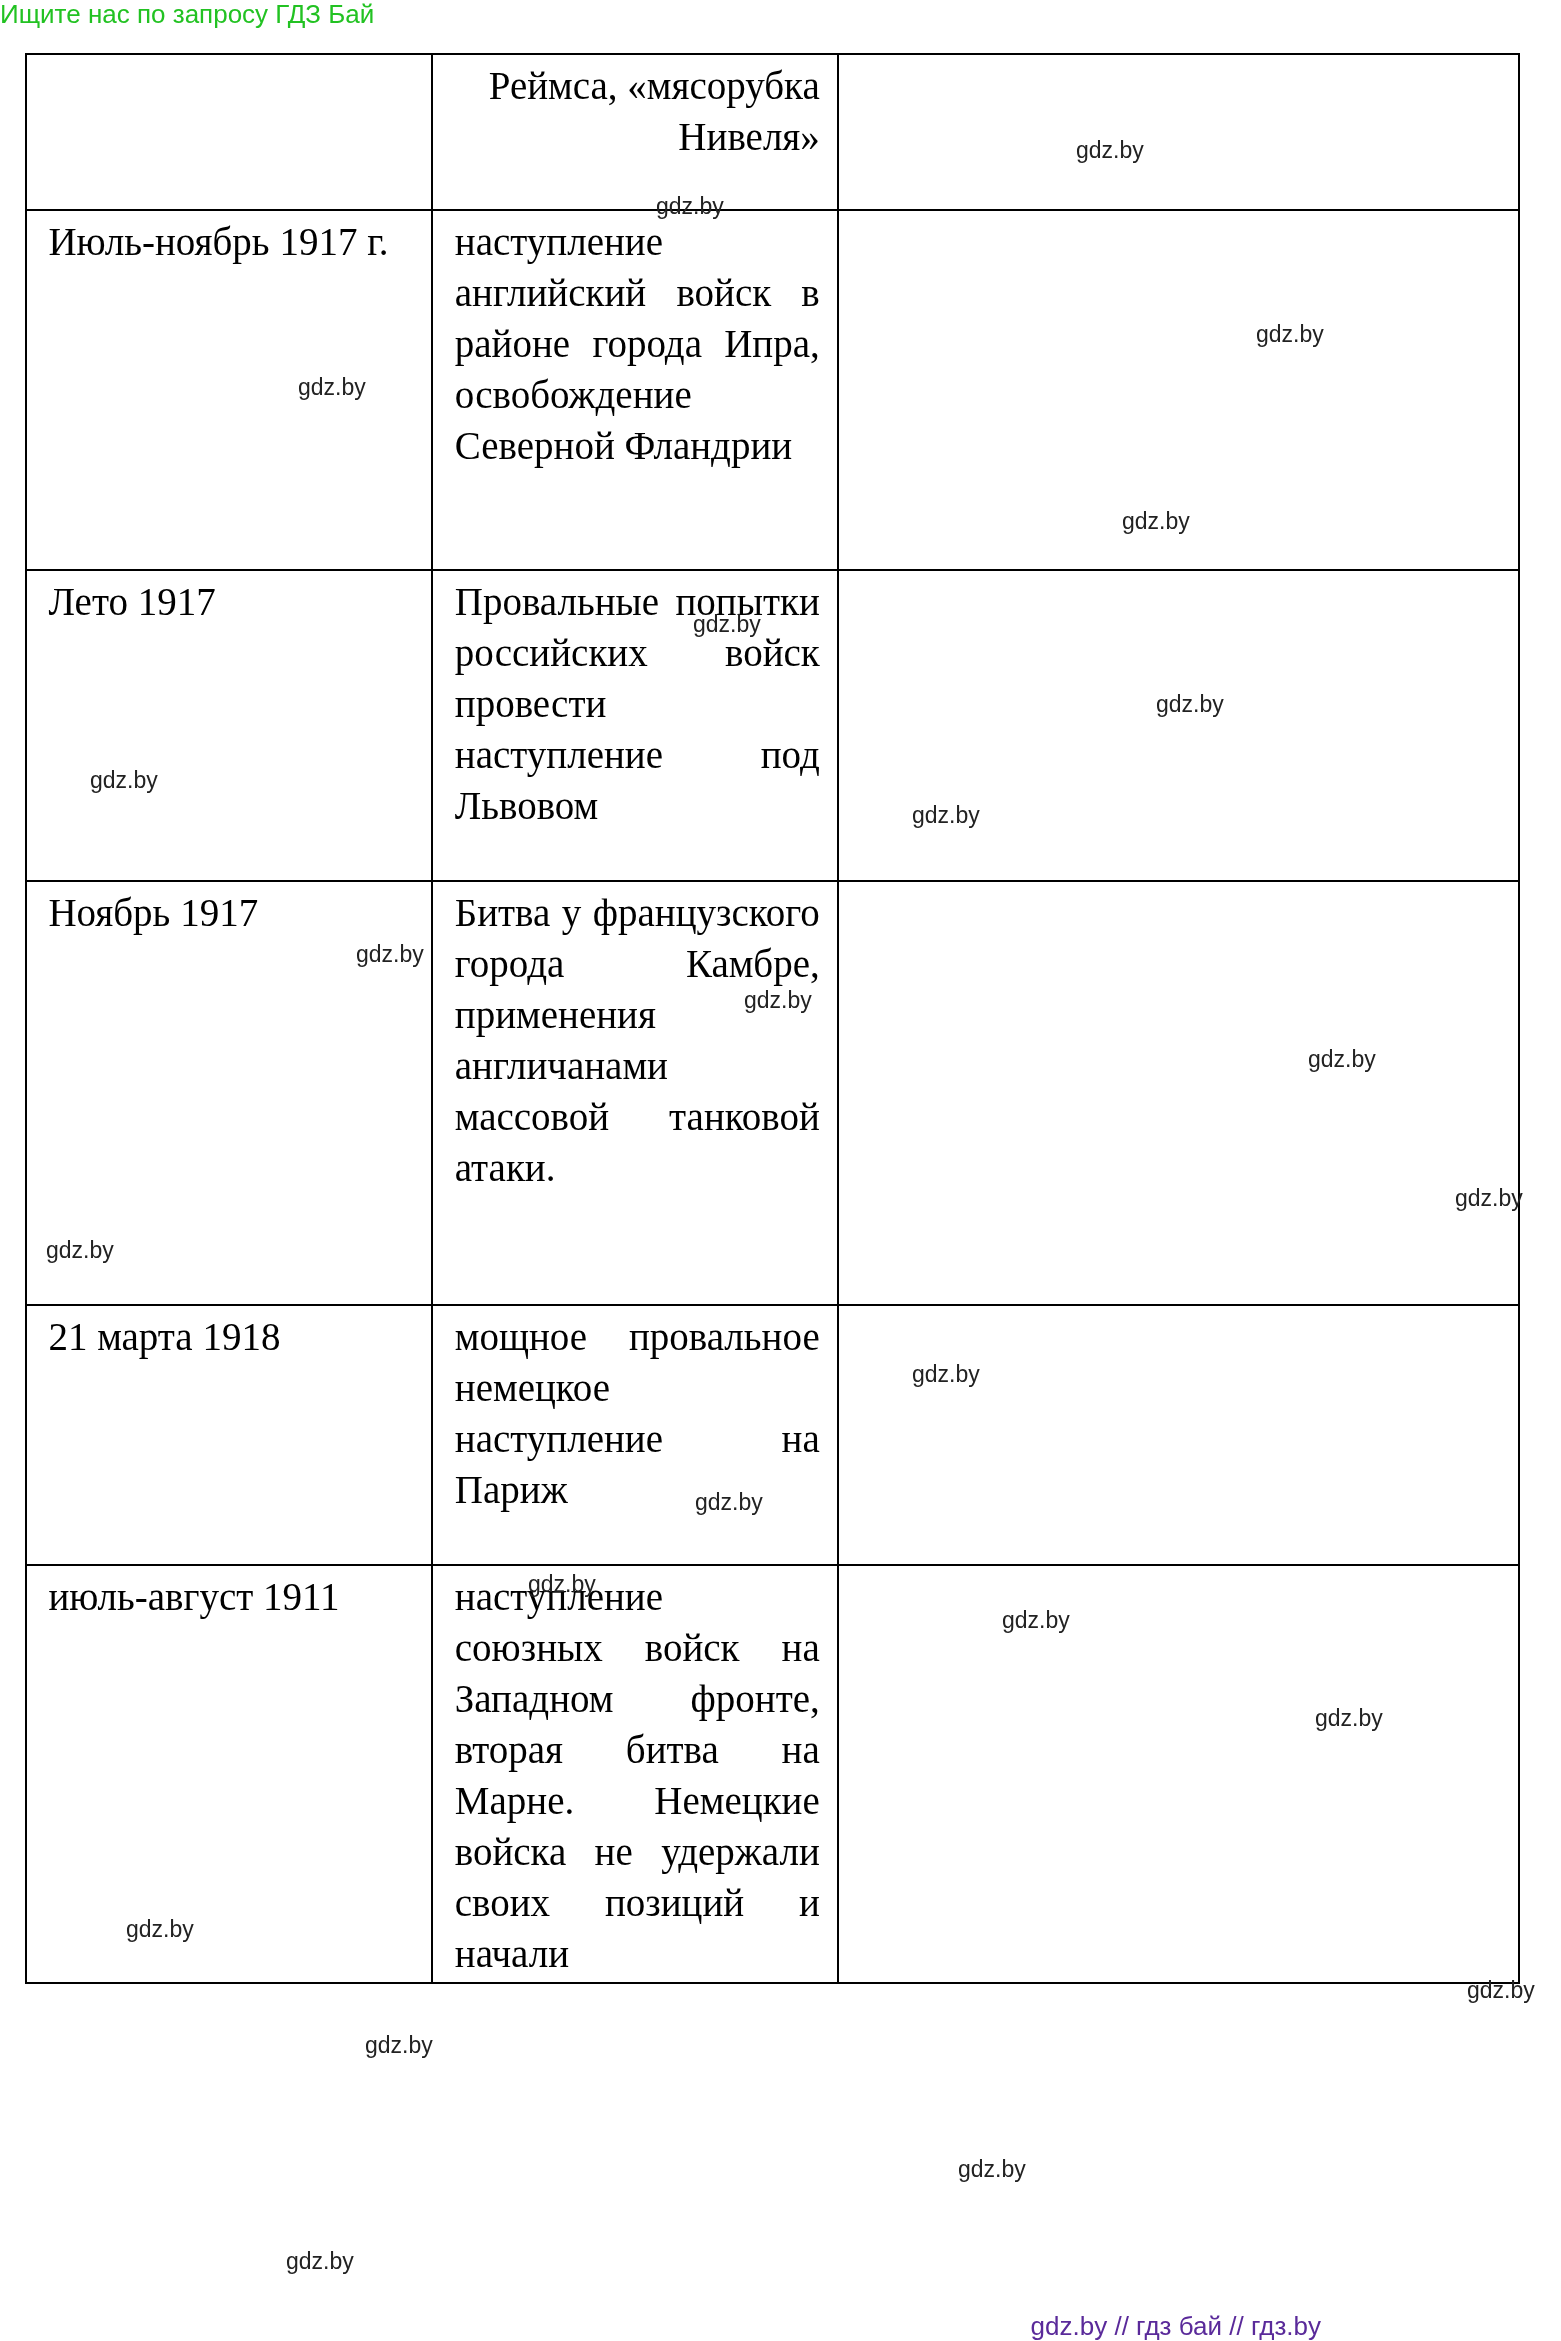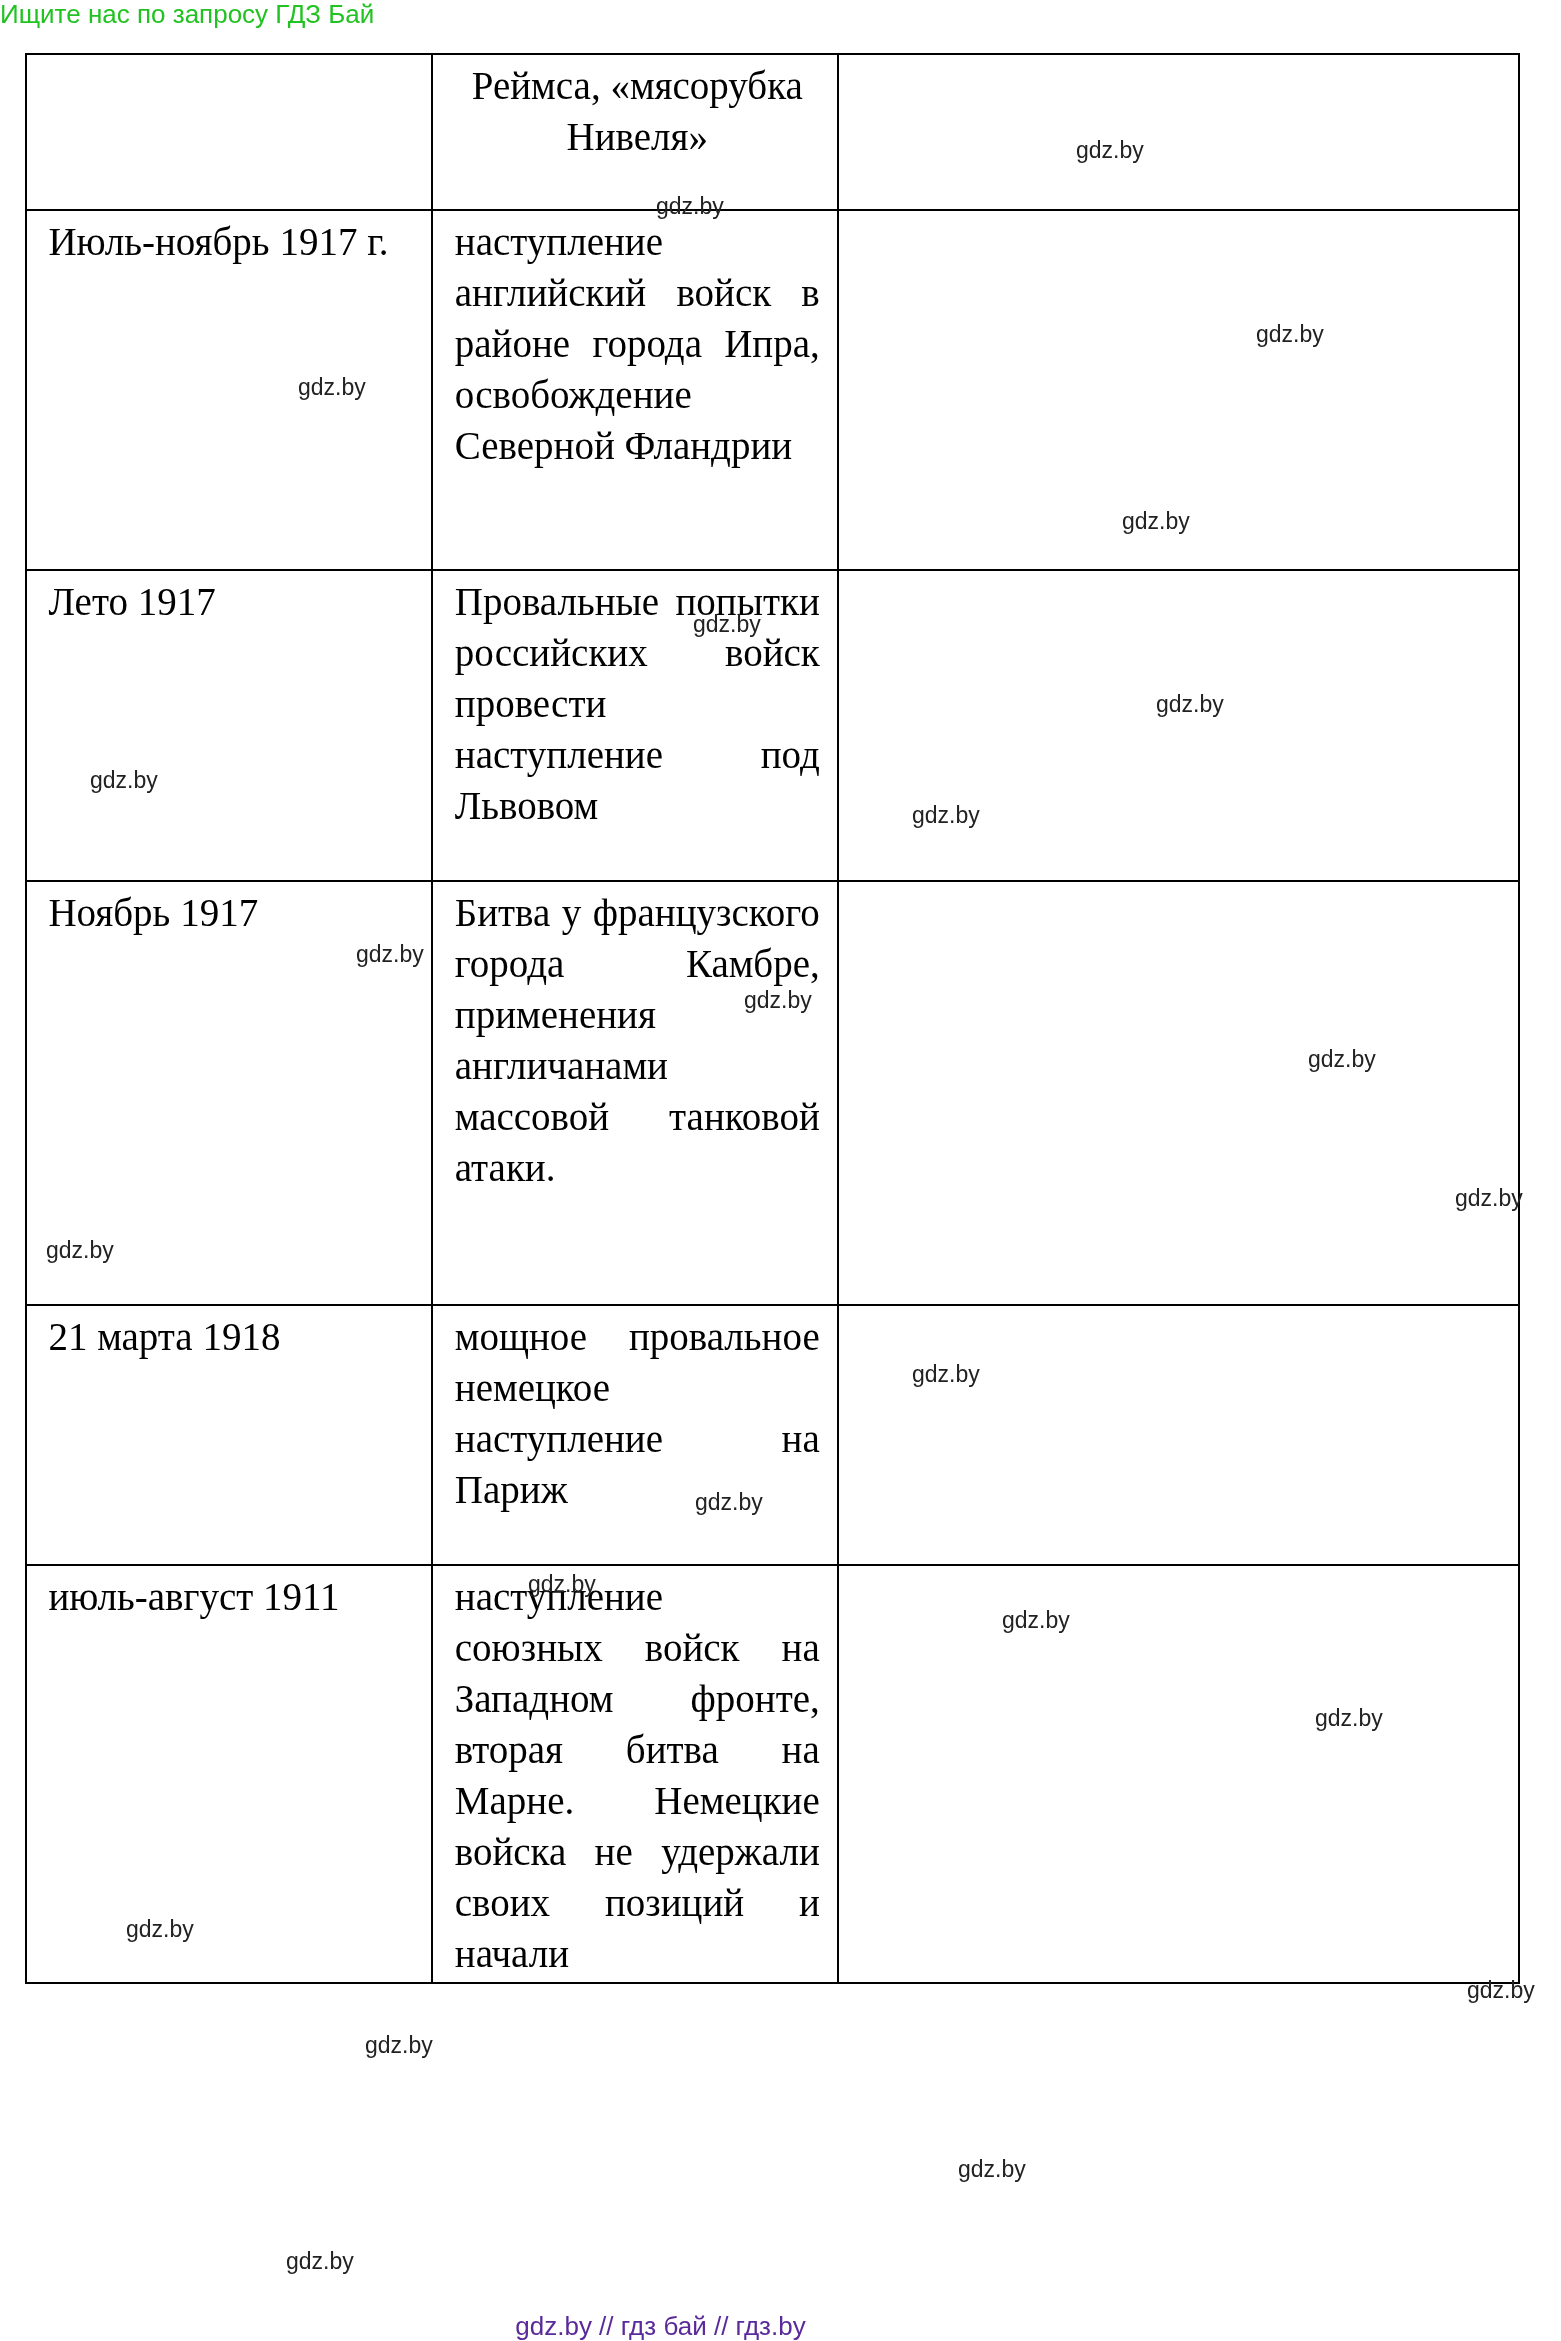--- a/index.html
+++ b/index.html
@@ -1,35 +1,35 @@
 <!DOCTYPE html>
 <html style="font-size:12.2px"><head>
 <meta charset="utf-8">
 <style>
   html,body{margin:0;padding:0;background:#fff;}
   body{width:1561px;height:2342px;position:relative;overflow:hidden;font-family:"Liberation Serif",serif;}
   .banner{position:absolute;top:0;left:0;width:1561px;text-align:left;color:#22c222;font-family:"Liberation Sans",sans-serif;font-size:26px;line-height:29px;}
-  .footer{position:absolute;top:2311px;left:0;width:1321px;text-align:center;color:#5a2a9a;font-family:"Liberation Sans",sans-serif;font-size:26px;line-height:30.5px;}
+  .footer{position:absolute;top:2311px;left:0;width:1321px;text-align:right;color:#5a2a9a;font-family:"Liberation Sans",sans-serif;font-size:26px;line-height:30.5px;}
   table{position:absolute;left:25px;top:53px;width:1495px;border-collapse:collapse;table-layout:fixed;}
   td{border:2.3px solid #000;vertical-align:top;padding:4.6px 17px 3.1px 21.4px;font-size:39px;line-height:51px;color:#000;}
   td.c2,td.c3{text-align:justify;}
   td.c1{width:366px;}
   td.c2{width:365px;}
   .wm{position:absolute;font-family:"Liberation Sans",sans-serif;font-size:23px;color:#222;}
 </style>
 </head>
 <body>
 
 <div class="banner">Ищите нас по запросу ГДЗ Бай</div>
 
 <table>
   <tbody>
       <tr style="height:156px">
     <td class="c1"></td>
-    <td class="c2" style="text-align:center">Реймса, «мясорубка Нивеля»</td>
+    <td class="c2" style="text-align:right">Реймса, «мясорубка Нивеля»</td>
     <td class="c3"></td>
   </tr>
   <tr style="height:360px">
     <td class="c1">Июль-ноябрь 1917 г.</td>
     <td class="c2">наступление английский войск в районе города Ипра, освобождение Северной Фландрии</td>
     <td class="c3"></td>
   </tr>
   <tr style="height:311px">
     <td class="c1">Лето 1917</td>
     <td class="c2">Провальные попытки российских войск провести наступление под Львовом</td>

